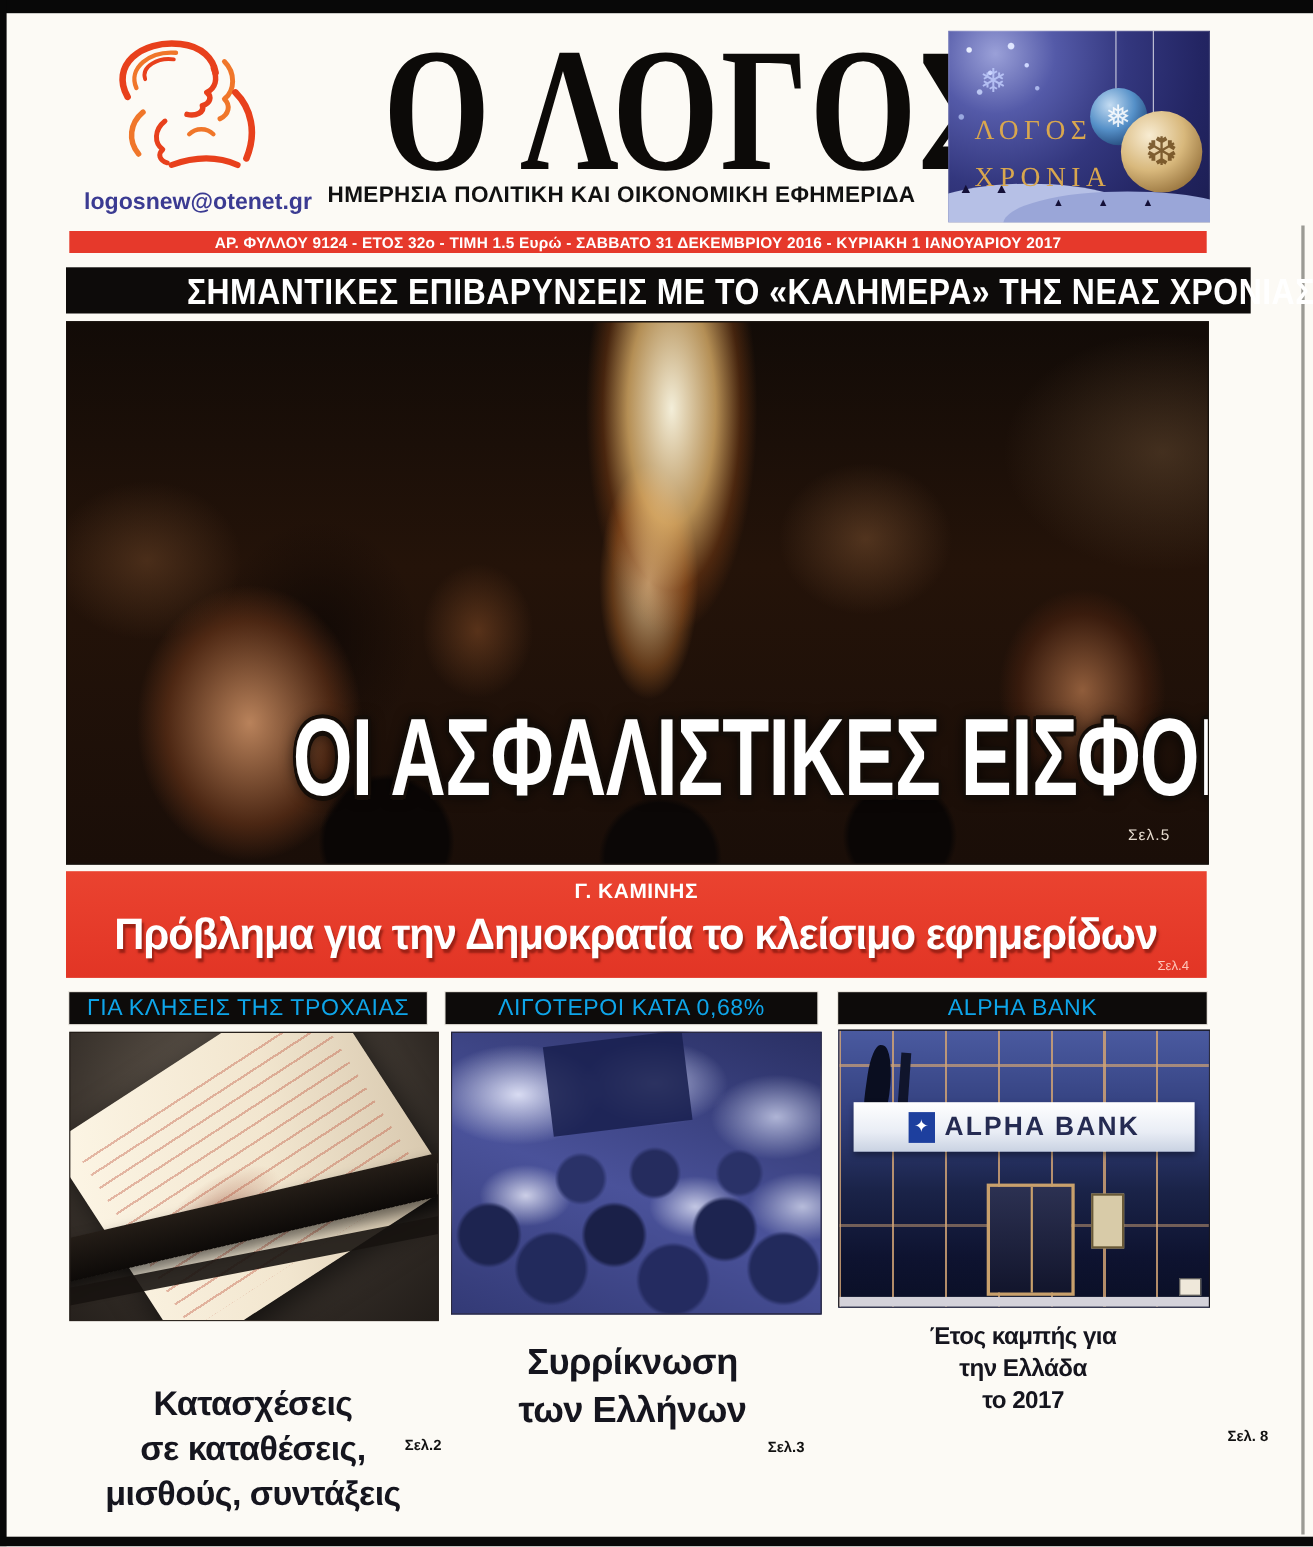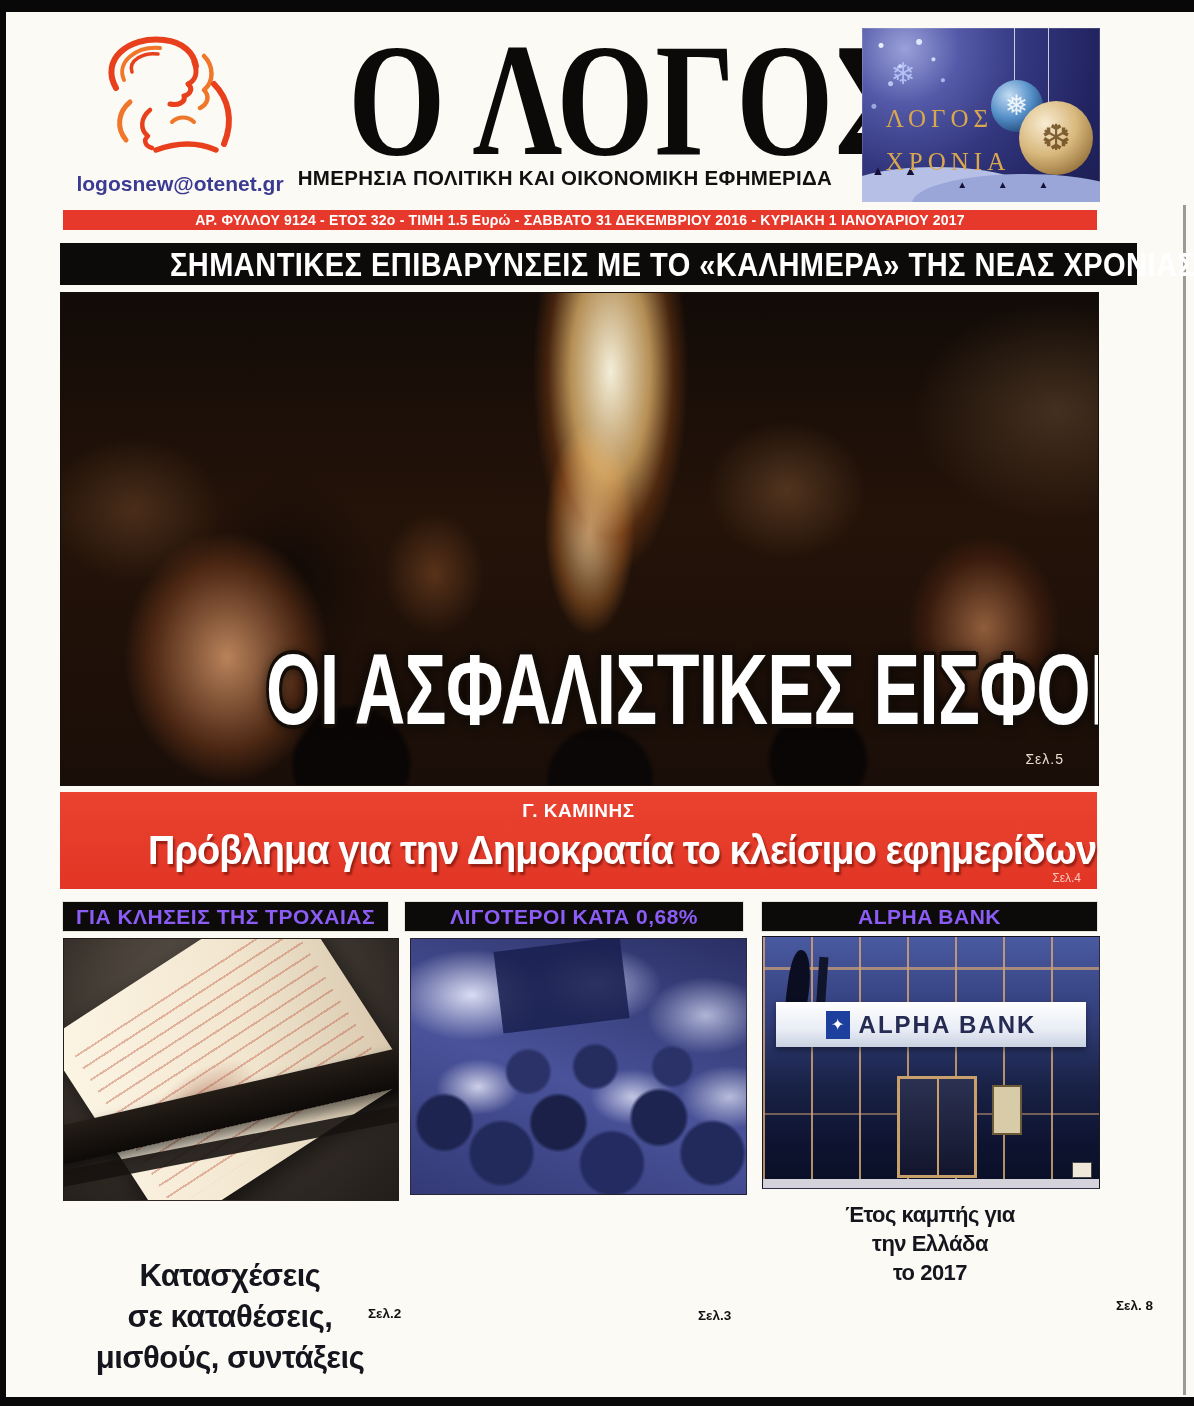--- a/index.html
+++ b/index.html
@@ -86,28 +86,28 @@
   .lead-h2{left:0;top:346px;width:100%;text-align:center;color:#fff;}
   .lead-h2 .squeeze{display:inline-block;transform:scaleX(.70);font-size:100px;line-height:1;font-weight:bold;
       letter-spacing:-1px;white-space:nowrap;
       text-shadow:-4px 0 0 #140d08,4px 0 0 #140d08,0 -4px 0 #140d08,0 4px 0 #140d08,
                   -3px -3px 0 #140d08,3px -3px 0 #140d08,-3px 3px 0 #140d08,3px 3px 0 #140d08,0 0 16px rgba(0,0,0,.9);}
   .lead-pageref{right:34px;bottom:18px;color:#e8ddd0;font-size:14px;letter-spacing:1px;}
 
   
   .banner-red{left:60px;top:792px;width:1037px;height:97px;background:linear-gradient(180deg,#ea4330,#e23525);}
   .banner-red .kicker{left:0;top:8px;width:100%;text-align:center;color:#fff;font-size:19px;font-weight:bold;letter-spacing:.5px;}
-  .banner-red .headline{left:0;top:36px;width:100%;text-align:center;color:#fff;margin-left:44px;}
+  .banner-red .headline{left:0;top:36px;width:100%;text-align:center;color:#fff;}
   .banner-red .headline .squeeze{display:inline-block;transform:scaleX(.95);font-size:40px;font-weight:bold;
       letter-spacing:-1px;white-space:nowrap;text-shadow:2px 3px 2px rgba(95,12,6,.55);}
   .banner-red .pageref{right:16px;bottom:4px;font-size:12px;color:rgba(255,214,202,.9);}
 
   
-  .kbar{top:902px;height:29px;background:#0d0b0a;color:#8b5cf6;text-align:center;line-height:30px;
-        font-size:21px;font-weight:bold;letter-spacing:.5px;box-shadow:0 0 0 1px #e8e4dc;}
+  .kbar{top:902px;height:29px;background:#0d0b0a;color:#0ea5e9;text-align:center;line-height:30px;
+        font-size:21px;font-weight:normal;letter-spacing:.5px;box-shadow:0 0 0 1px #e8e4dc;}
   .kbar1{left:63px;width:325px;}
   .kbar2{left:405px;width:338px;}
   .kbar3{left:762px;width:335px;}
   .photo{top:938px;overflow:hidden;border:1px solid rgba(30,25,20,.65);}
   .photo-ticket{left:63px;width:334px;height:261px;
       background:radial-gradient(ellipse at 45% 30%, #6b6258 0%, #4a423a 42%, #2e2823 75%, #221d19 100%);}
   .photo-ticket .paper{position:absolute;left:6%;top:2%;width:86%;height:88%;transform:rotate(-33deg);
       background:linear-gradient(115deg,#fdf6e6 0%,#f2e6cf 55%,#d6c6ac 100%);box-shadow:0 10px 28px rgba(0,0,0,.65);}
   .photo-ticket .paper::before{content:"";position:absolute;inset:8% 6%;
       background:repeating-linear-gradient(0deg, transparent 0 12px, rgba(190,84,62,.38) 12px 14px);}
@@ -261,20 +261,24 @@
     <div class="atm"></div>
     <div class="pavement"></div>
     <div class="smallbox"></div>
   </div>
 
   <div class="abs story-headline sh1">
     <div>Κατασχέσεις</div>
     <div>σε καταθέσεις,</div>
     <div>μισθούς, συντάξεις</div>
   </div>
+  <div class="abs story-headline sh2">
+    <div>Συρρίκνωση</div>
+    <div>των Ελλήνων</div>
+  </div>
   <div class="abs story-headline sh3">
     <div>Έτος καμπής για</div>
     <div>την Ελλάδα</div>
     <div>το 2017</div>
   </div>
 
   <div class="abs pref pref1">Σελ.2</div>
   <div class="abs pref pref2">Σελ.3</div>
   <div class="abs pref pref3">Σελ. 8</div>
 

